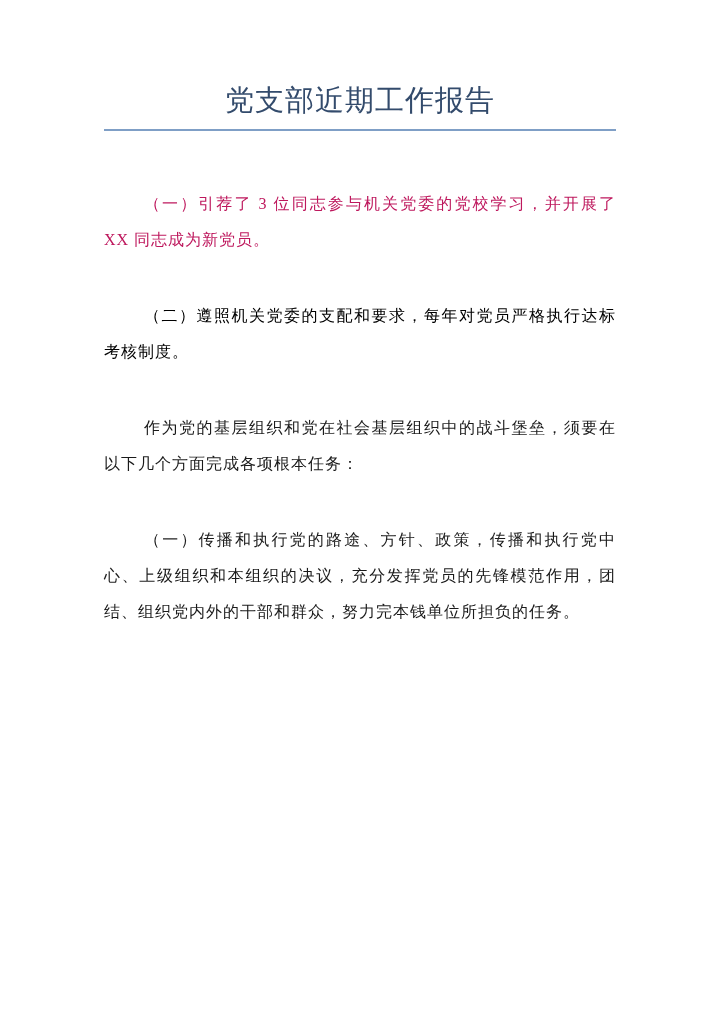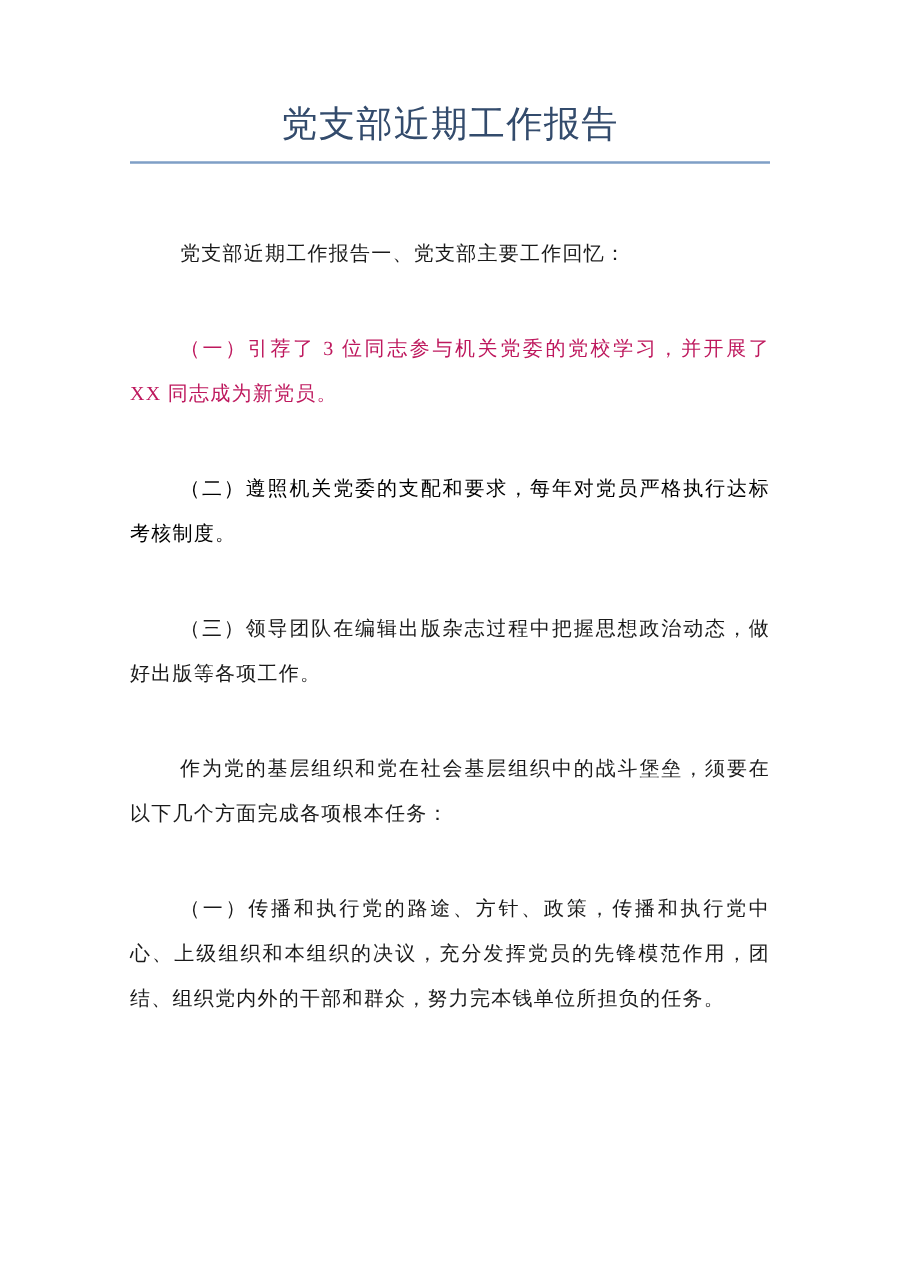--- a/index.html
+++ b/index.html
@@ -58,22 +58,20 @@
 <body style="background: rgb(255, 255, 255);">
 
 <div class="page">
   <div class="content">
 
     <h1 class="doc-title" style="color: rgb(51, 75, 108);">党支部近期工作报告</h1>
 
     <div class="title-divider" style="background: rgb(127, 159, 198);"></div>
 
     <div class="body-text">
-      <p style="color: rgb(26, 26, 26);">党支部近期工作报告一、党支部主要工作回忆：</p>
       <p style="color: #be185d;">（一）引荐了 3 位同志参与机关党委的党校学习，并开展了 XX 同志成为新党员。</p>
       <p style="color: #000000;">（二）遵照机关党委的支配和要求，每年对党员严格执行达标考核制度。</p>
-      <p style="color: rgb(26, 26, 26);">（三）领导团队在编辑出版杂志过程中把握思想政治动态，做好出版等各项工作。</p>
       <p style="color: rgb(26, 26, 26);">作为党的基层组织和党在社会基层组织中的战斗堡垒，须要在以下几个方面完成各项根本任务：</p>
       <p style="color: rgb(26, 26, 26);">（一）传播和执行党的路途、方针、政策，传播和执行党中心、上级组织和本组织的决议，充分发挥党员的先锋模范作用，团结、组织党内外的干部和群众，努力完本钱单位所担负的任务。</p>
     </div>
 
   </div>
 </div>
 
 </body></html>

